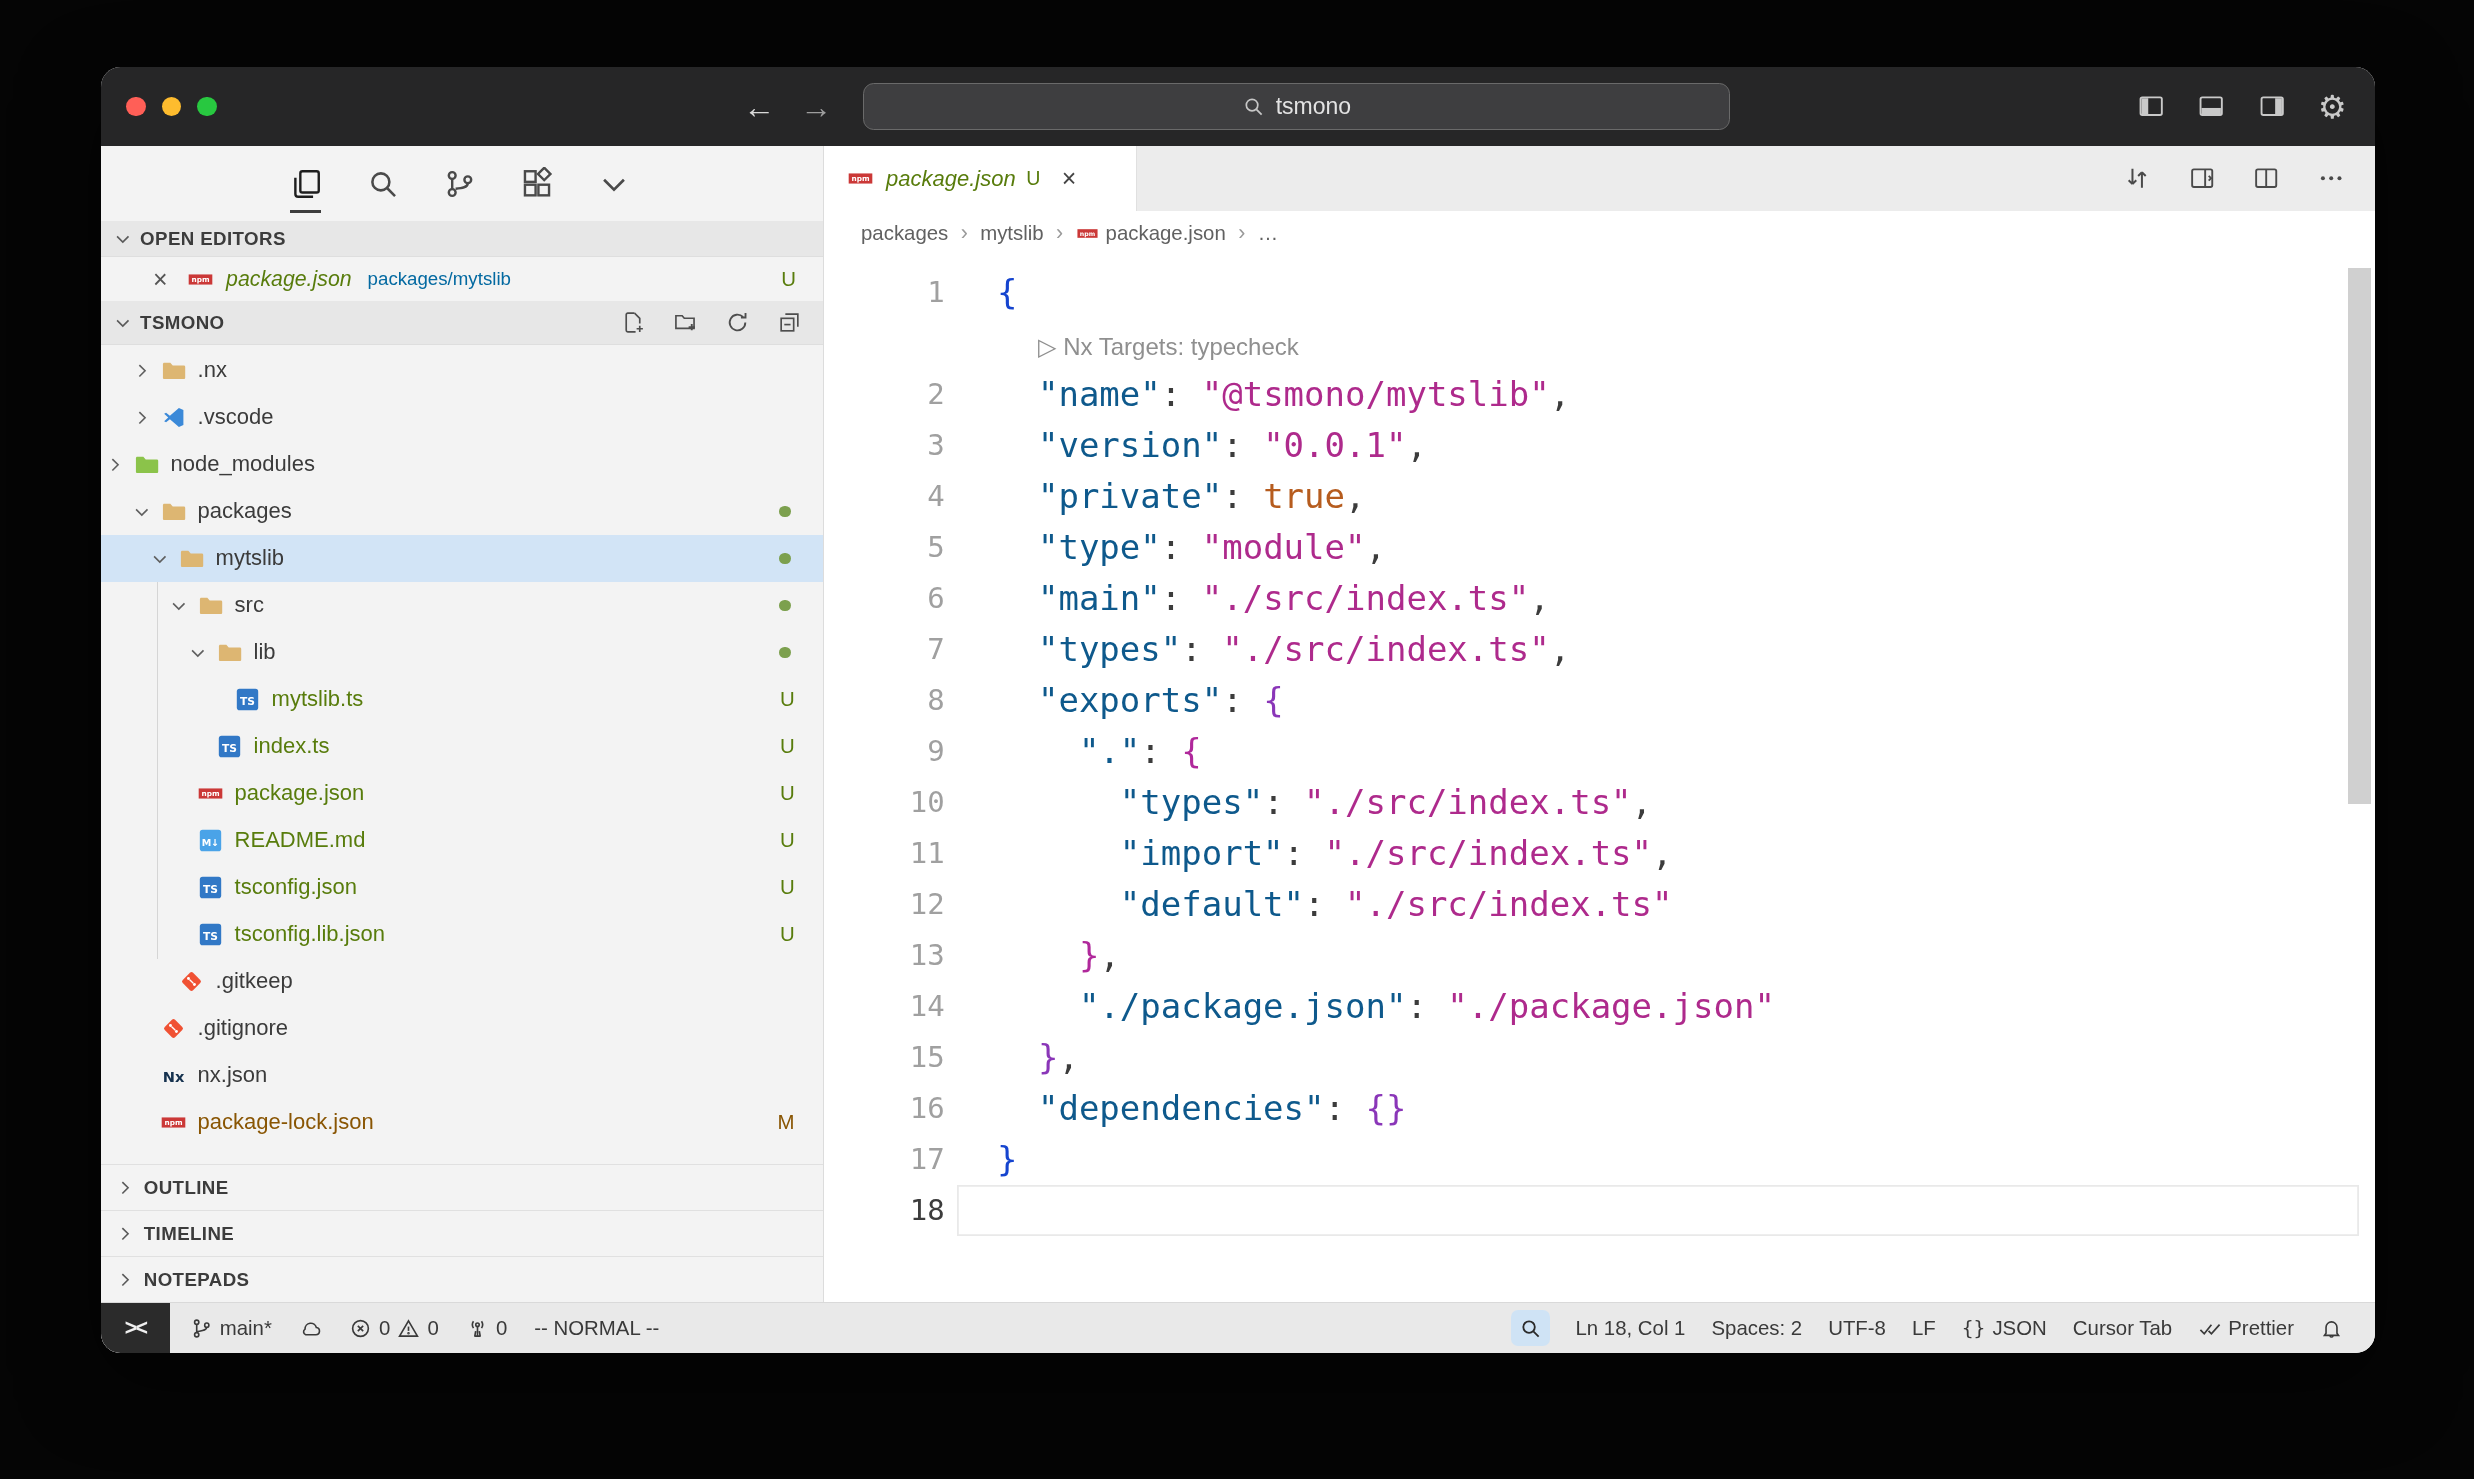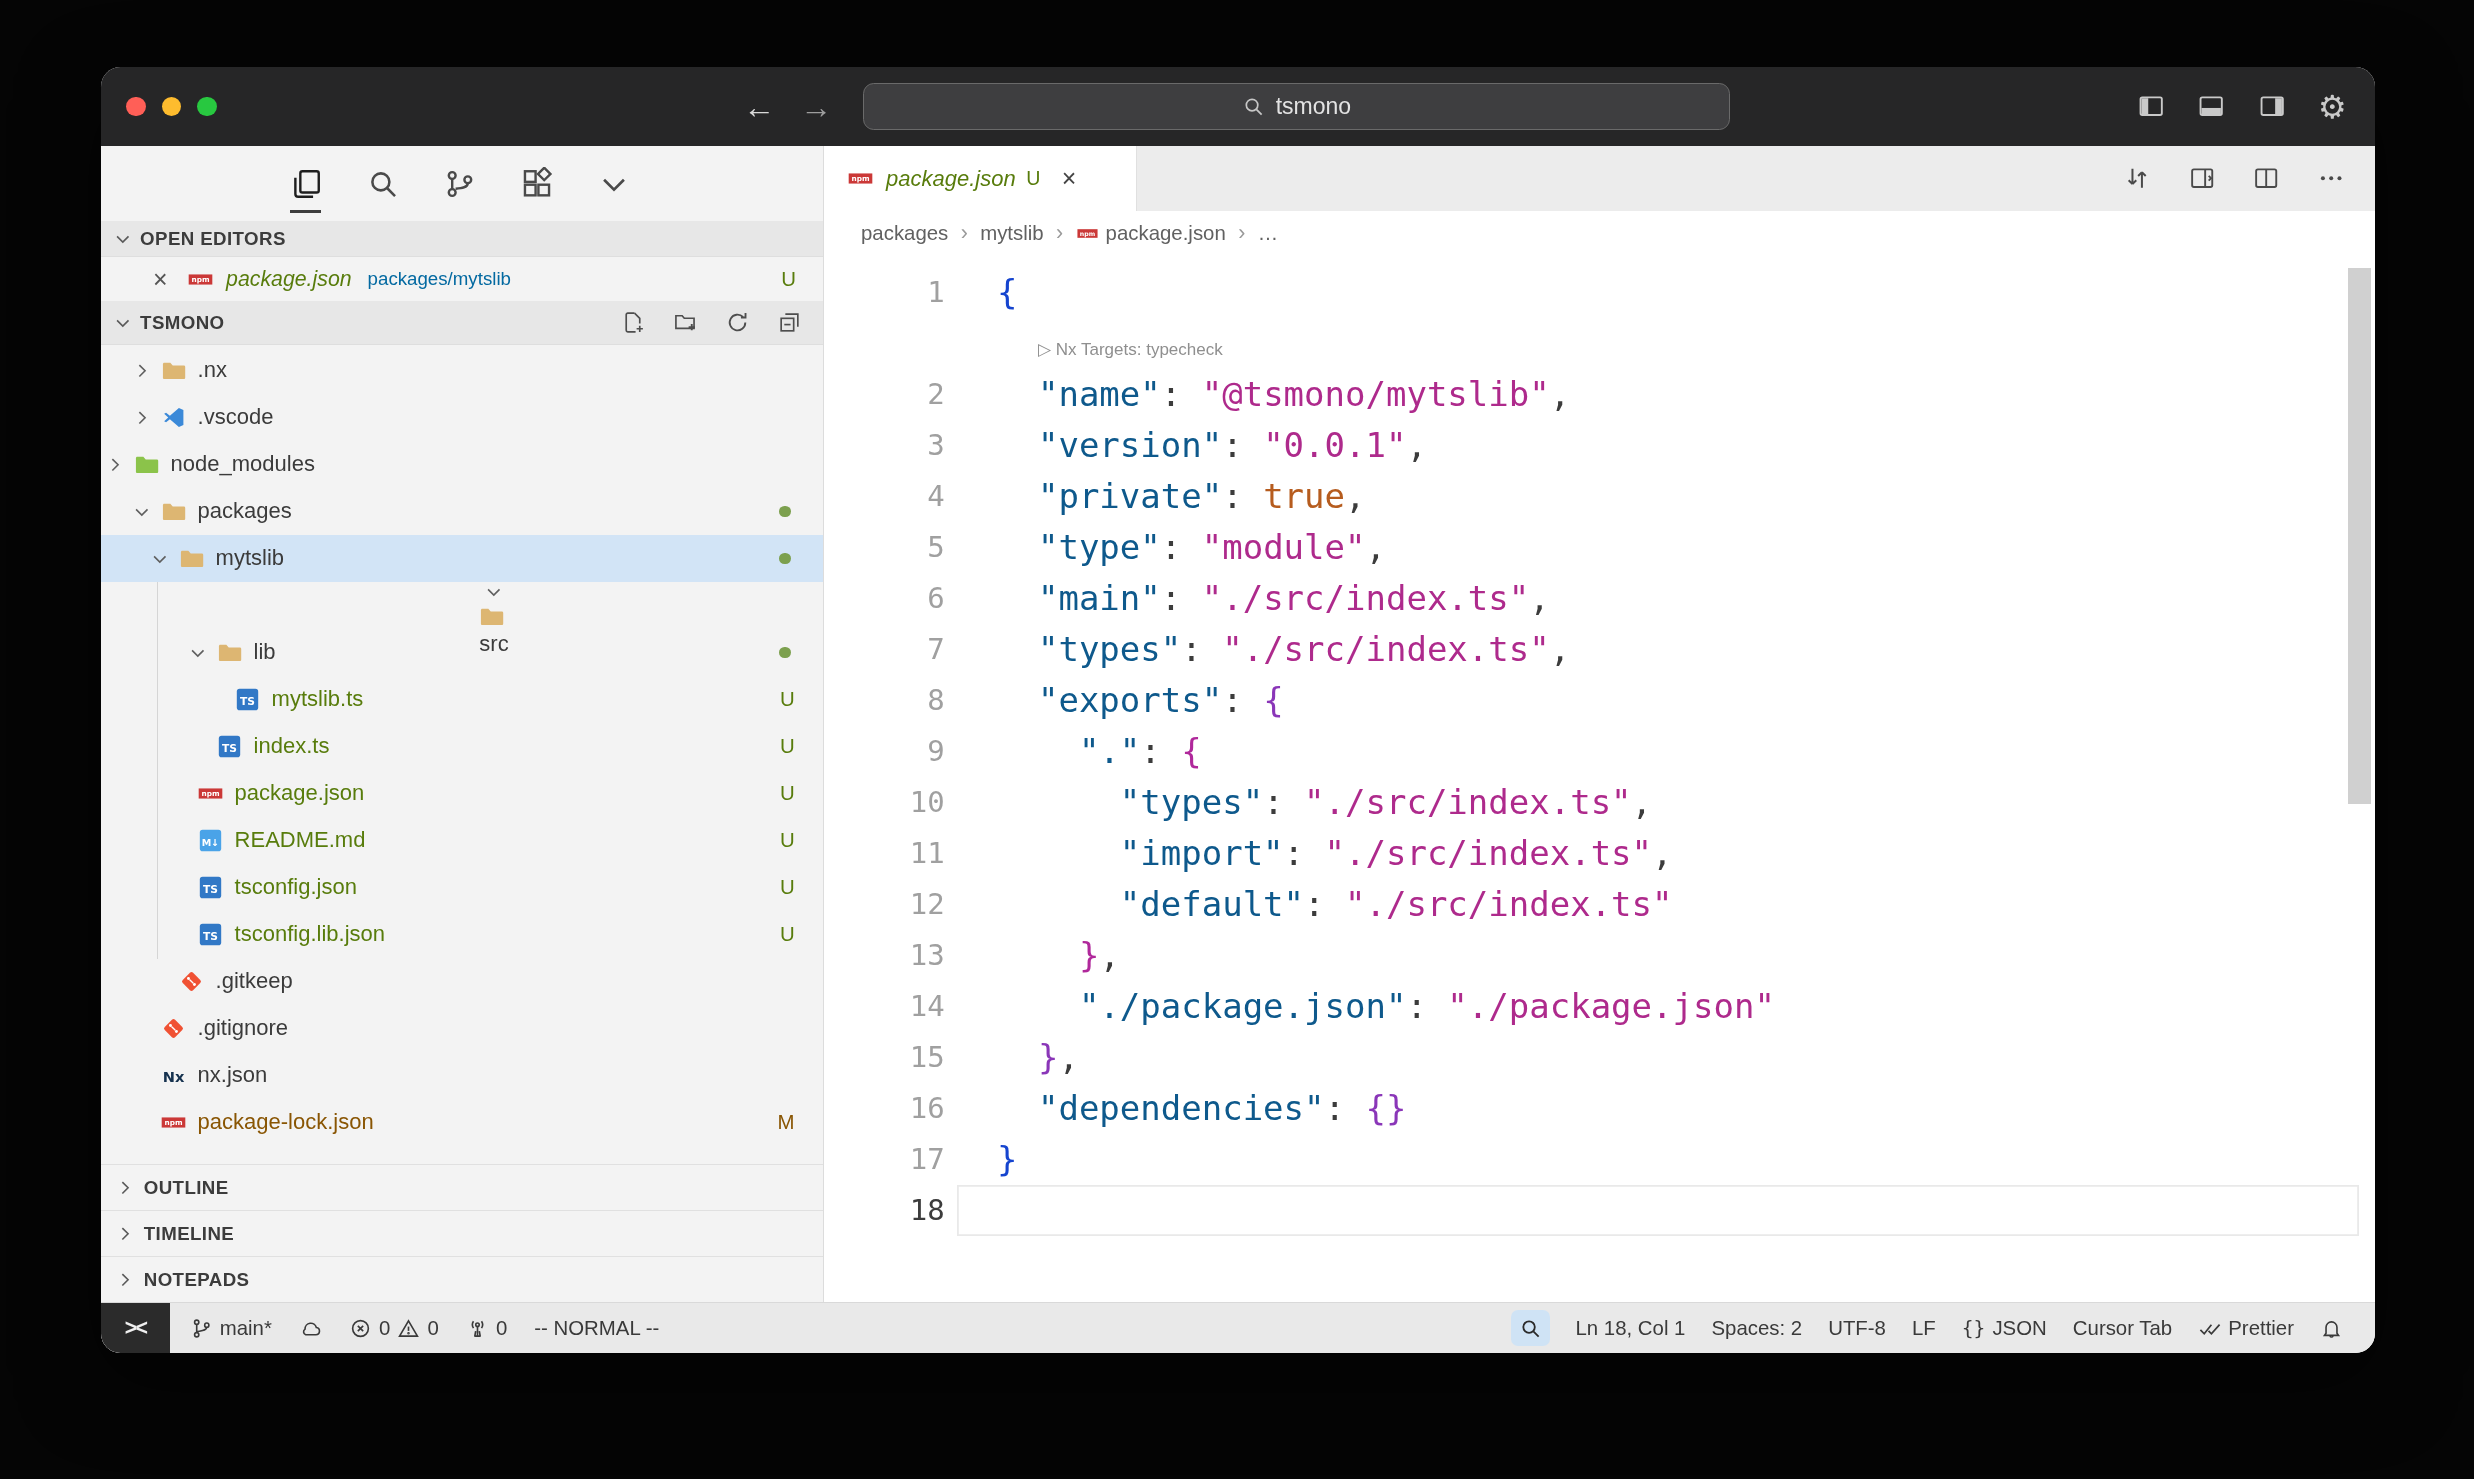--- a/index.html
+++ b/index.html
@@ -92,21 +92,21 @@
   .crumbs .ficon svg{width:23px;height:23px}
 
   .codewrap{flex:1;position:relative;font-family:"DejaVu Sans Mono","Liberation Mono",monospace;
             font-size:34px;overflow:hidden;background:#fff}
   .codes{padding-top:10.7px}
   .code-row{display:flex;height:51px;line-height:51px}
   .ln{width:133px;flex:none;text-align:right;padding-right:12.4px;color:#a0a0a0;font-size:29px}
   .lc{flex:1;padding-left:40px;white-space:pre;margin-right:16px}
   .code-row.cur .lc{box-shadow:inset 0 0 0 1.8px #e9e9e9}
   .code-row.cur .ln{color:#3c3c3c}
-  .codelens{font-family:"Liberation Sans","DejaVu Sans",sans-serif;font-size:17px;color:#8f8f8f}
+  .codelens{font-family:"Liberation Sans","DejaVu Sans",sans-serif;font-size:24px;color:#8f8f8f}
   .lens .lc{padding-left:81px}
   .tk-p{color:#3c3c3c}.tk-k{color:#0e598c}.tk-s{color:#ae2a8c}.tk-b{color:#b65c1e}
   .tk-b1{color:#1544cf}.tk-b2{color:#8a36b8}.tk-b3{color:#b0289b}
   .vscroll{position:absolute;right:3.6px;top:12.4px;width:23px;height:536px;background:rgba(120,120,120,.35)}
 
   
   .statusbar{height:51px;flex:none;background:#e9e9e9;border-top:0.9px solid #d9d9d9;display:flex;
              align-items:center;font-size:20.4px;color:#3a3a3a}
   .remote{width:69px;height:100%;background:#2b2b2b;color:#f0f0f0;display:flex;align-items:center;
           justify-content:center;font-weight:bold;font-size:21.3px;letter-spacing:-1.8px}
@@ -321,21 +321,21 @@
               </svg>
             </span>
             <span class="ficon">
               <svg viewBox="0 0 24 24">
                 <path d="M2.6 5.2h6.6l2.1 2.4h9.9c.7 0 1.2.5 1.2 1.2v9.6c0 .7-.5 1.2-1.2 1.2H3.8c-.7 0-1.2-.5-1.2-1.2V6.4c0-.7.5-1.2 1.2-1.2z" fill="#ddb672"></path>
               </svg>
             </span>
             <span class="label">mytslib</span>
             <span class="dot"></span>
           </div>
-          <div class="row" style="padding-left: 64px; flex-direction: column;">
+          <div class="row" style="padding-left: 64px;">
             <span class="chev">
               <svg viewBox="0 0 24 24" fill="none" stroke="currentColor" stroke-width="2">
                 <path d="M5 9l7 7 7-7"></path>
               </svg>
             </span>
             <span class="ficon">
               <svg viewBox="0 0 24 24">
                 <path d="M2.6 5.2h6.6l2.1 2.4h9.9c.7 0 1.2.5 1.2 1.2v9.6c0 .7-.5 1.2-1.2 1.2H3.8c-.7 0-1.2-.5-1.2-1.2V6.4c0-.7.5-1.2 1.2-1.2z" fill="#ddb672"></path>
               </svg>
             </span>

